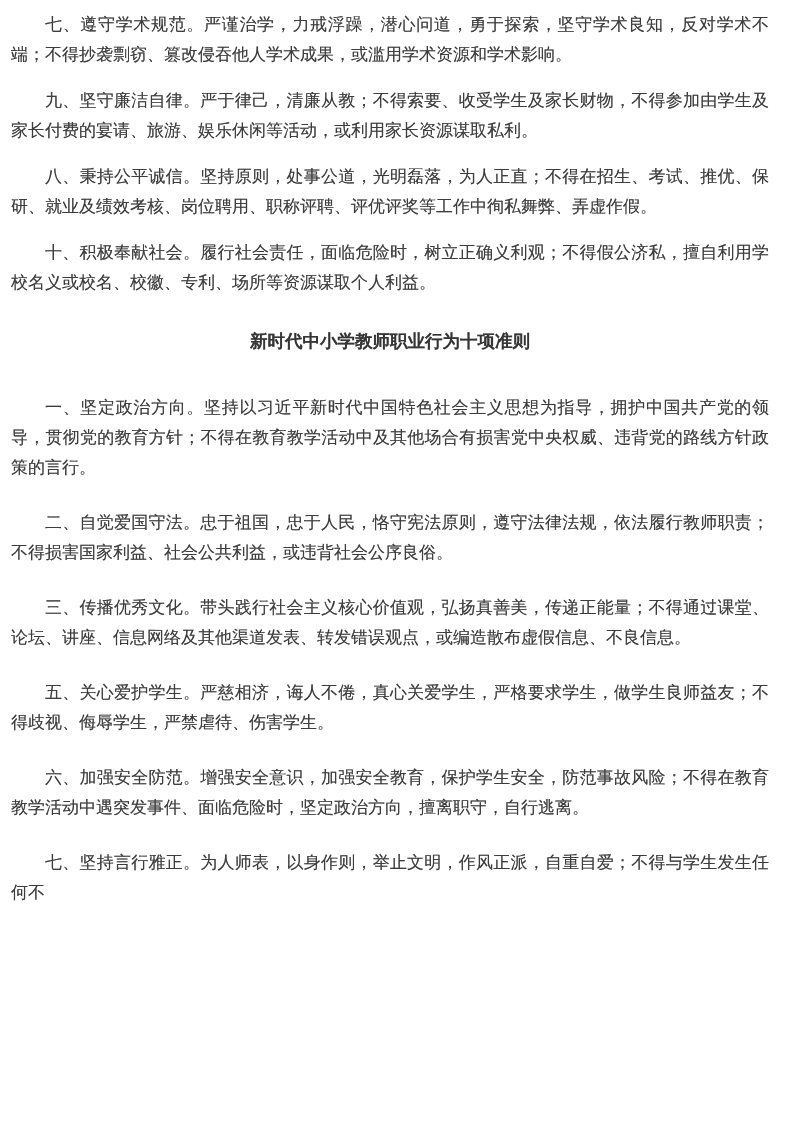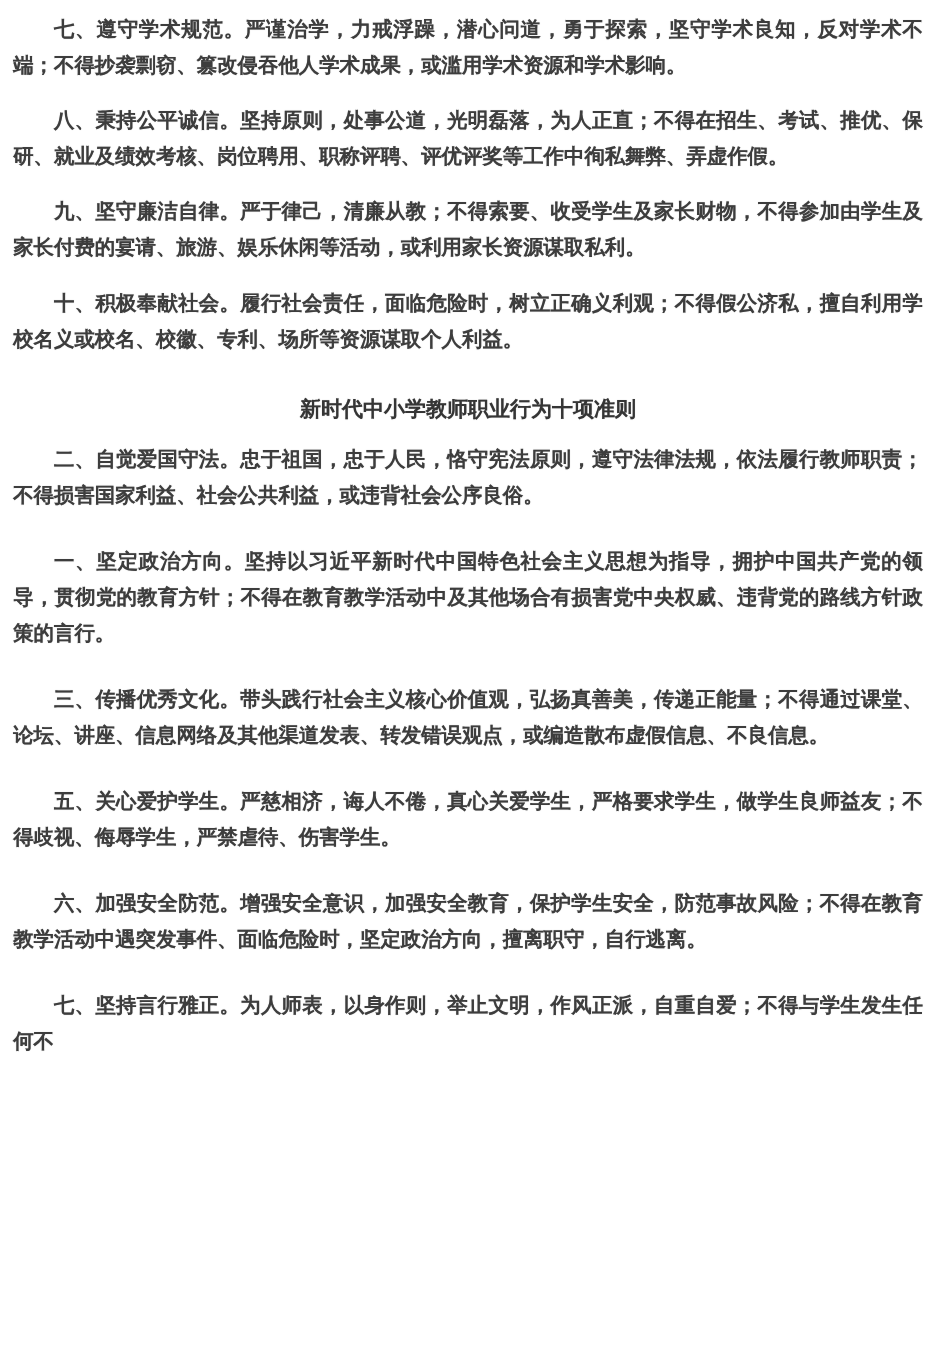--- a/index.html
+++ b/index.html
@@ -20,47 +20,46 @@
     font-family: "Liberation Serif", "DejaVu Serif", serif;
     font-size: 17px;
     line-height: 30px;
     text-shadow: 0 0 0.6px rgba(70,70,70,0.55);
   }
   .para {
     margin: 0 0 16px 0;
     text-indent: 2em;
     text-align: justify;
     word-break: break-all;
-    font-weight: bold;
   }
   .para.body-spacing {
     margin-bottom: 25px;
   }
   .section-title {
     font-size: 17.5px;
     font-weight: bold;
     text-align: center;
     text-indent: 0;
-    margin: 28px 0 12px 0;
+    margin: 28px 0 37px 0;
     line-height: 30px;
     color: #353535;
   }
 </style>
 </head>
 <body>
 
 <div class="page">
 
   <p class="para">七、遵守学术规范。严谨治学，力戒浮躁，潜心问道，勇于探索，坚守学术良知，反对学术不端；不得抄袭剽窃、篡改侵吞他人学术成果，或滥用学术资源和学术影响。</p>
+  <p class="para">九、坚守廉洁自律。严于律己，清廉从教；不得索要、收受学生及家长财物，不得参加由学生及家长付费的宴请、旅游、娱乐休闲等活动，或利用家长资源谋取私利。</p>
   <p class="para">八、秉持公平诚信。坚持原则，处事公道，光明磊落，为人正直；不得在招生、考试、推优、保研、就业及绩效考核、岗位聘用、职称评聘、评优评奖等工作中徇私舞弊、弄虚作假。</p>
-  <p class="para">九、坚守廉洁自律。严于律己，清廉从教；不得索要、收受学生及家长财物，不得参加由学生及家长付费的宴请、旅游、娱乐休闲等活动，或利用家长资源谋取私利。</p>
   <p class="para">十、积极奉献社会。履行社会责任，面临危险时，树立正确义利观；不得假公济私，擅自利用学校名义或校名、校徽、专利、场所等资源谋取个人利益。</p>
 
   <h2 class="section-title">新时代中小学教师职业行为十项准则</h2>
 
+  <p class="para body-spacing">一、坚定政治方向。坚持以习近平新时代中国特色社会主义思想为指导，拥护中国共产党的领导，贯彻党的教育方针；不得在教育教学活动中及其他场合有损害党中央权威、违背党的路线方针政策的言行。</p>
   <p class="para body-spacing">二、自觉爱国守法。忠于祖国，忠于人民，恪守宪法原则，遵守法律法规，依法履行教师职责；不得损害国家利益、社会公共利益，或违背社会公序良俗。</p>
-  <p class="para body-spacing">一、坚定政治方向。坚持以习近平新时代中国特色社会主义思想为指导，拥护中国共产党的领导，贯彻党的教育方针；不得在教育教学活动中及其他场合有损害党中央权威、违背党的路线方针政策的言行。</p>
   <p class="para body-spacing">三、传播优秀文化。带头践行社会主义核心价值观，弘扬真善美，传递正能量；不得通过课堂、论坛、讲座、信息网络及其他渠道发表、转发错误观点，或编造散布虚假信息、不良信息。</p>
   <p class="para body-spacing">五、关心爱护学生。严慈相济，诲人不倦，真心关爱学生，严格要求学生，做学生良师益友；不得歧视、侮辱学生，严禁虐待、伤害学生。</p>
   <p class="para body-spacing">六、加强安全防范。增强安全意识，加强安全教育，保护学生安全，防范事故风险；不得在教育教学活动中遇突发事件、面临危险时，坚定政治方向，擅离职守，自行逃离。</p>
   <p class="para body-spacing">七、坚持言行雅正。为人师表，以身作则，举止文明，作风正派，自重自爱；不得与学生发生任何不</p>
 
 </div>
 
 </body></html>

